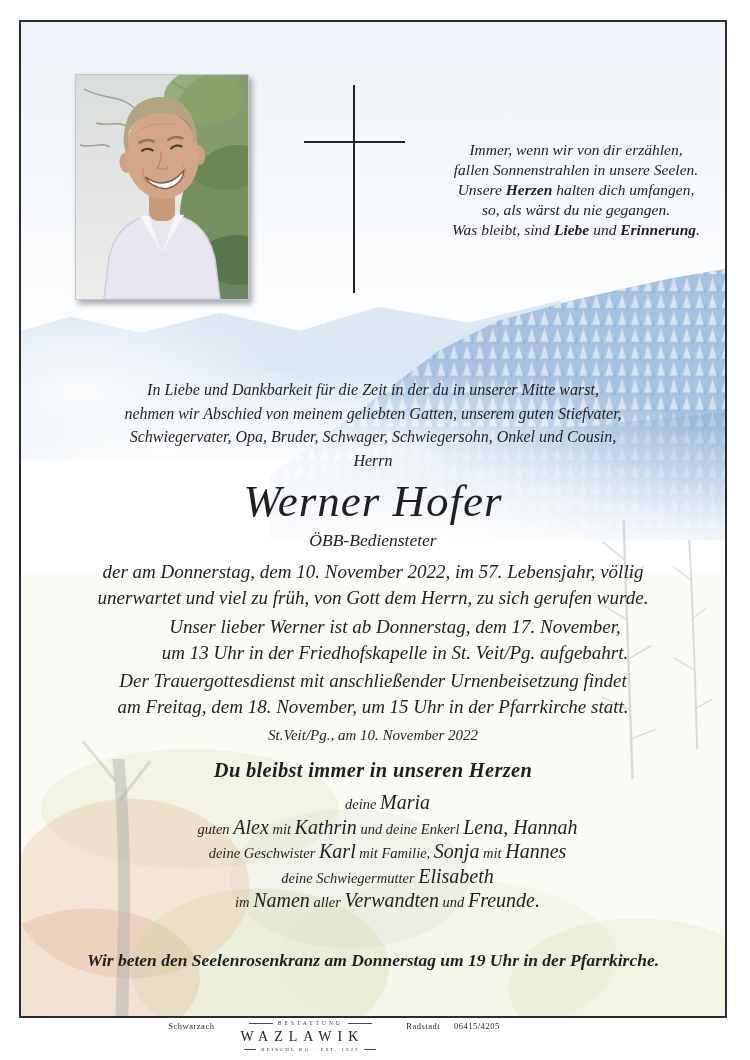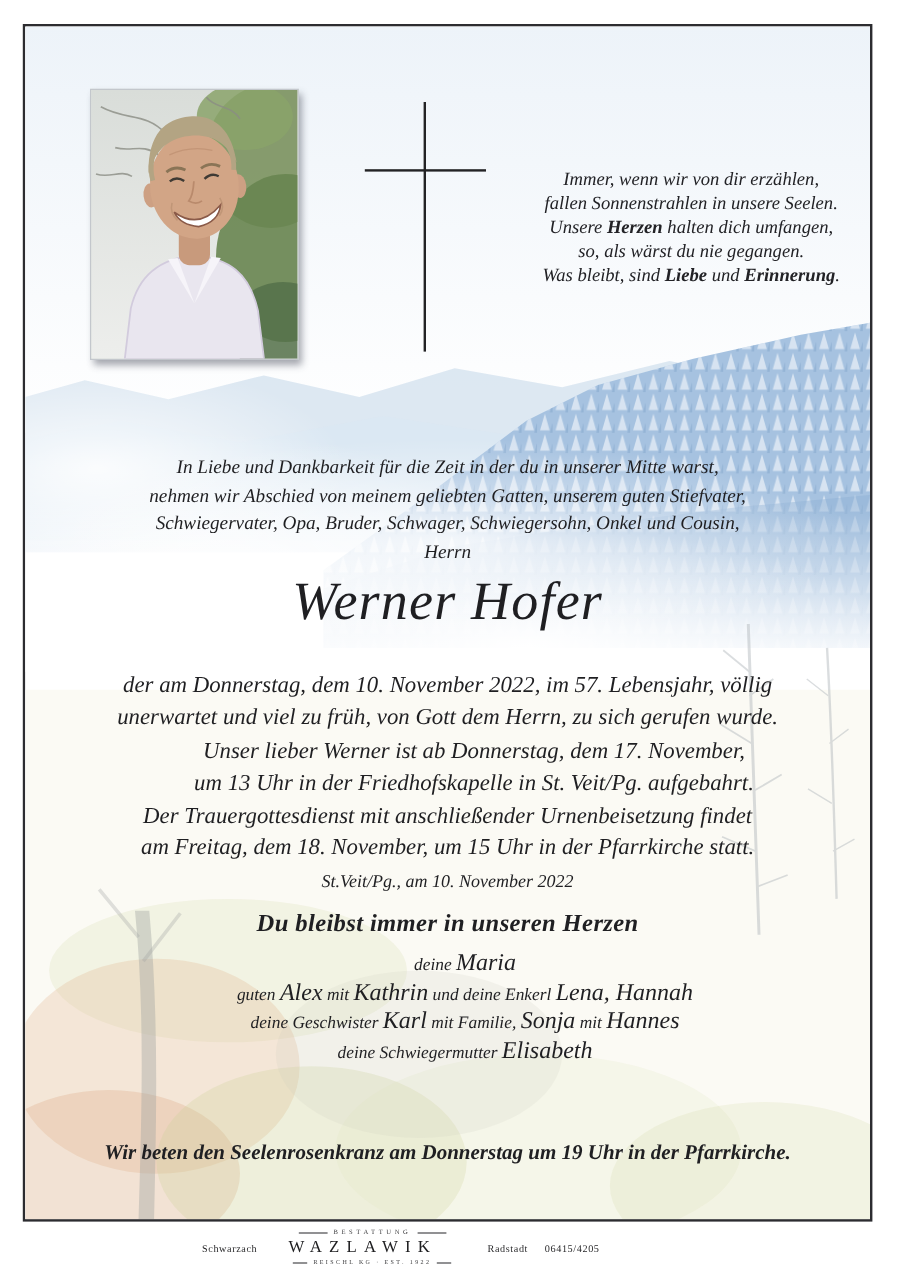--- a/index.html
+++ b/index.html
@@ -35,21 +35,21 @@
   .p3{top:646px;}
   .place-date{top:703px;font-size:15px;line-height:20px;}
   .farewell{top:737px;font-size:20.5px;font-weight:700;letter-spacing:.3px;}
   .family{position:absolute;left:0;right:0;top:768px;text-align:center;font-style:italic;margin-left:29px;}
   .fam-line{font-size:20px;line-height:24.5px;height:24.5px;}
   .seg-s{font-size:14.5px;}
   .rosary{top:928px;font-size:17.5px;font-weight:700;}
 
   .footer{
     position:absolute;left:0;top:1021px;width:668px;height:38px;
-    display:flex;justify-content:center;align-items:center;gap:26px;
+    display:flex;justify-content:center;gap:26px;
     font-style:normal;color:#2a2a2c;
   }
   .footer .loc{font-size:8.5px;letter-spacing:.5px;}
   .brand{display:flex;flex-direction:column;align-items:center;line-height:1;}
   .brand-row{display:flex;align-items:center;gap:5px;}
   .brand-rule{display:inline-block;height:1px;background:#4a4a4c;width:24px;}
   .brand-rule.short{width:12px;}
   .brand-top-text{font-size:5.5px;letter-spacing:3px;color:#3a3a3c;}
   .brand-name{font-size:14px;letter-spacing:6px;margin:3px 16px 3px 0;color:#1e1e20;}
   .brand-sub-text{font-size:5px;letter-spacing:2px;color:#3a3a3c;}
@@ -163,20 +163,21 @@
   </div>
 
   <div class="txt intro">
     <div>In Liebe und Dankbarkeit für die Zeit in der du in unserer Mitte warst,</div>
     <div>nehmen wir Abschied von meinem geliebten Gatten, unserem guten Stiefvater,</div>
     <div>Schwiegervater, Opa, Bruder, Schwager, Schwiegersohn, Onkel und Cousin,</div>
     <div>Herrn</div>
   </div>
 
   <div class="txt name">Werner Hofer</div>
+  <div class="txt profession">ÖBB-Bediensteter</div>
 
   <div class="txt para p1">
     <div>der am Donnerstag, dem 10. November 2022, im 57. Lebensjahr, völlig</div>
     <div>unerwartet und viel zu früh, von Gott dem Herrn, zu sich gerufen wurde.</div>
   </div>
   <div class="txt para p2">
     <div>Unser lieber Werner ist ab Donnerstag, dem 17. November,</div>
     <div>um 13 Uhr in der Friedhofskapelle in St. Veit/Pg. aufgebahrt.</div>
   </div>
   <div class="txt para p3">
@@ -185,20 +186,21 @@
   </div>
 
   <div class="txt place-date">St.Veit/Pg., am 10. November 2022</div>
   <div class="txt farewell">Du bleibst immer in unseren Herzen</div>
 
   <div class="family">
     <div class="fam-line"><span class="seg-s">deine </span><span>Maria</span></div>
     <div class="fam-line"><span class="seg-s">guten </span><span>Alex</span><span class="seg-s"> mit </span><span>Kathrin</span><span class="seg-s"> und deine Enkerl </span><span>Lena, Hannah</span></div>
     <div class="fam-line"><span class="seg-s">deine Geschwister </span><span>Karl</span><span class="seg-s"> mit Familie, </span><span>Sonja</span><span class="seg-s"> mit </span><span>Hannes</span></div>
     <div class="fam-line"><span class="seg-s">deine Schwiegermutter </span><span>Elisabeth</span></div>
+    <div class="fam-line"><span class="seg-s">im </span><span>Namen</span><span class="seg-s"> aller </span><span>Verwandten</span><span class="seg-s"> und </span><span>Freunde.</span></div>
   </div>
 
   <div class="txt rosary">Wir beten den Seelenrosenkranz am Donnerstag um 19 Uhr in der Pfarrkirche.</div>
 </div>
 
 <div class="footer">
   <span class="loc">Schwarzach</span>
   <div class="brand">
     <div class="brand-row">
       <span class="brand-rule"></span>

